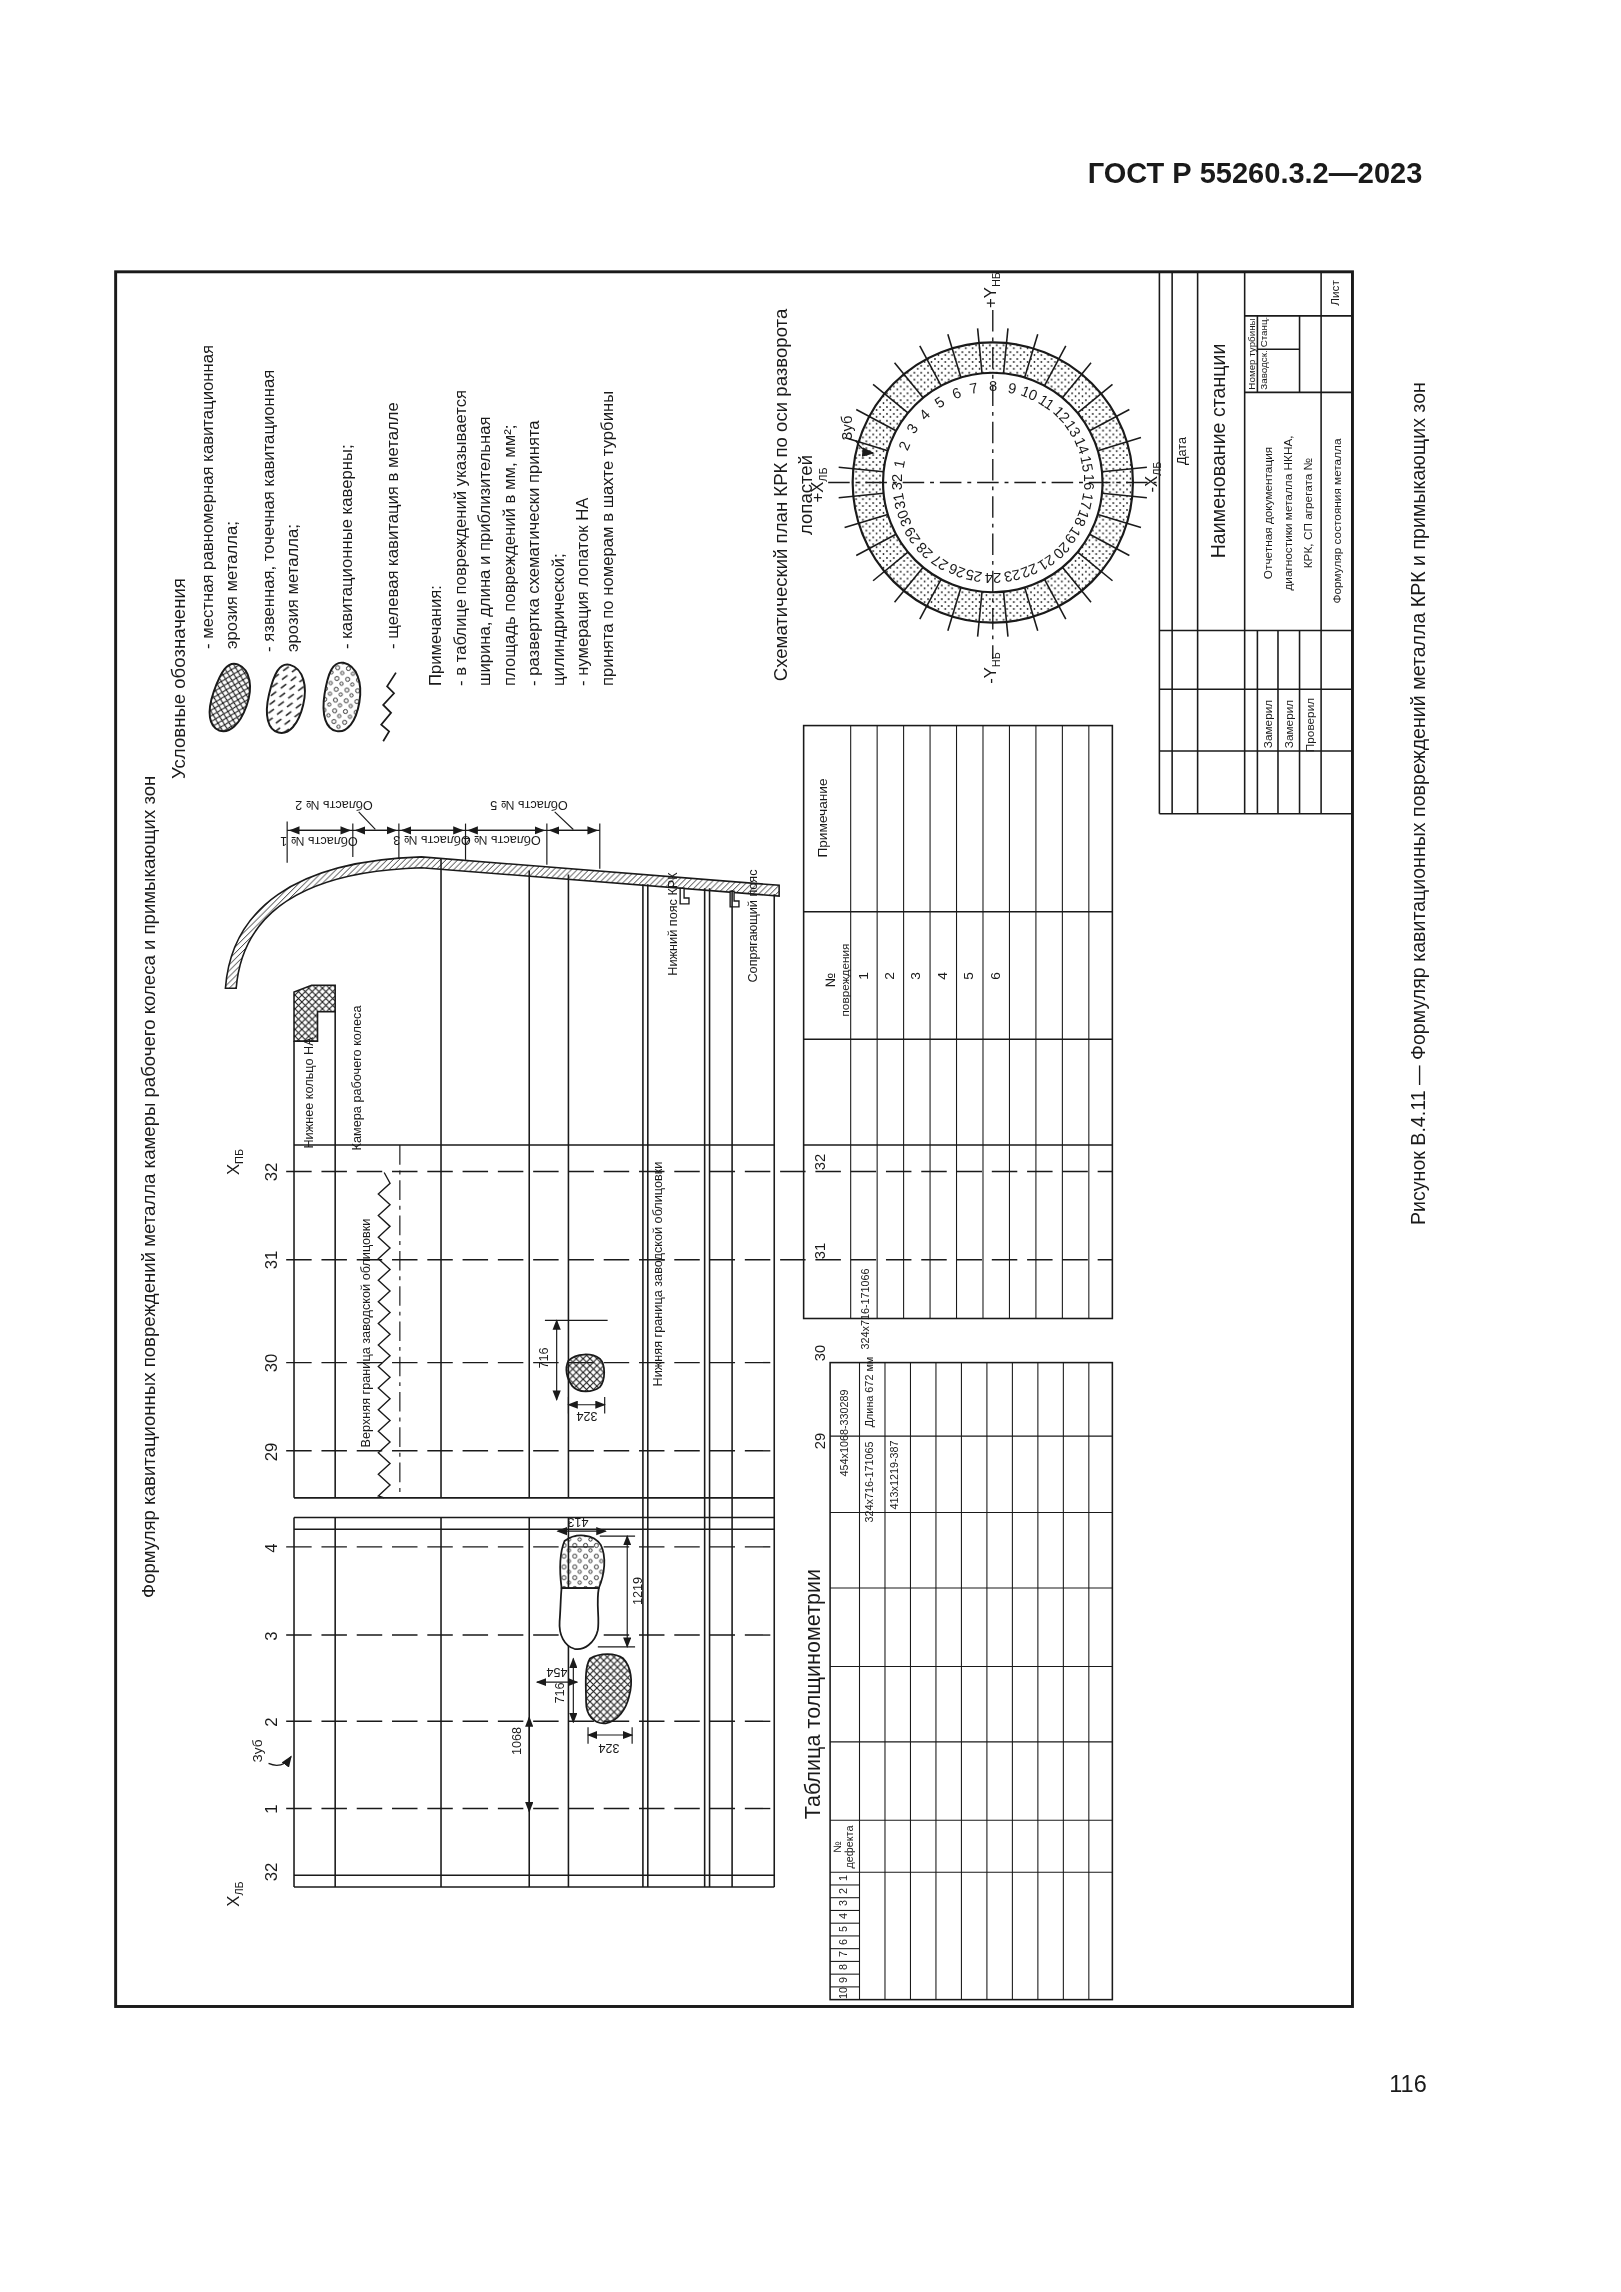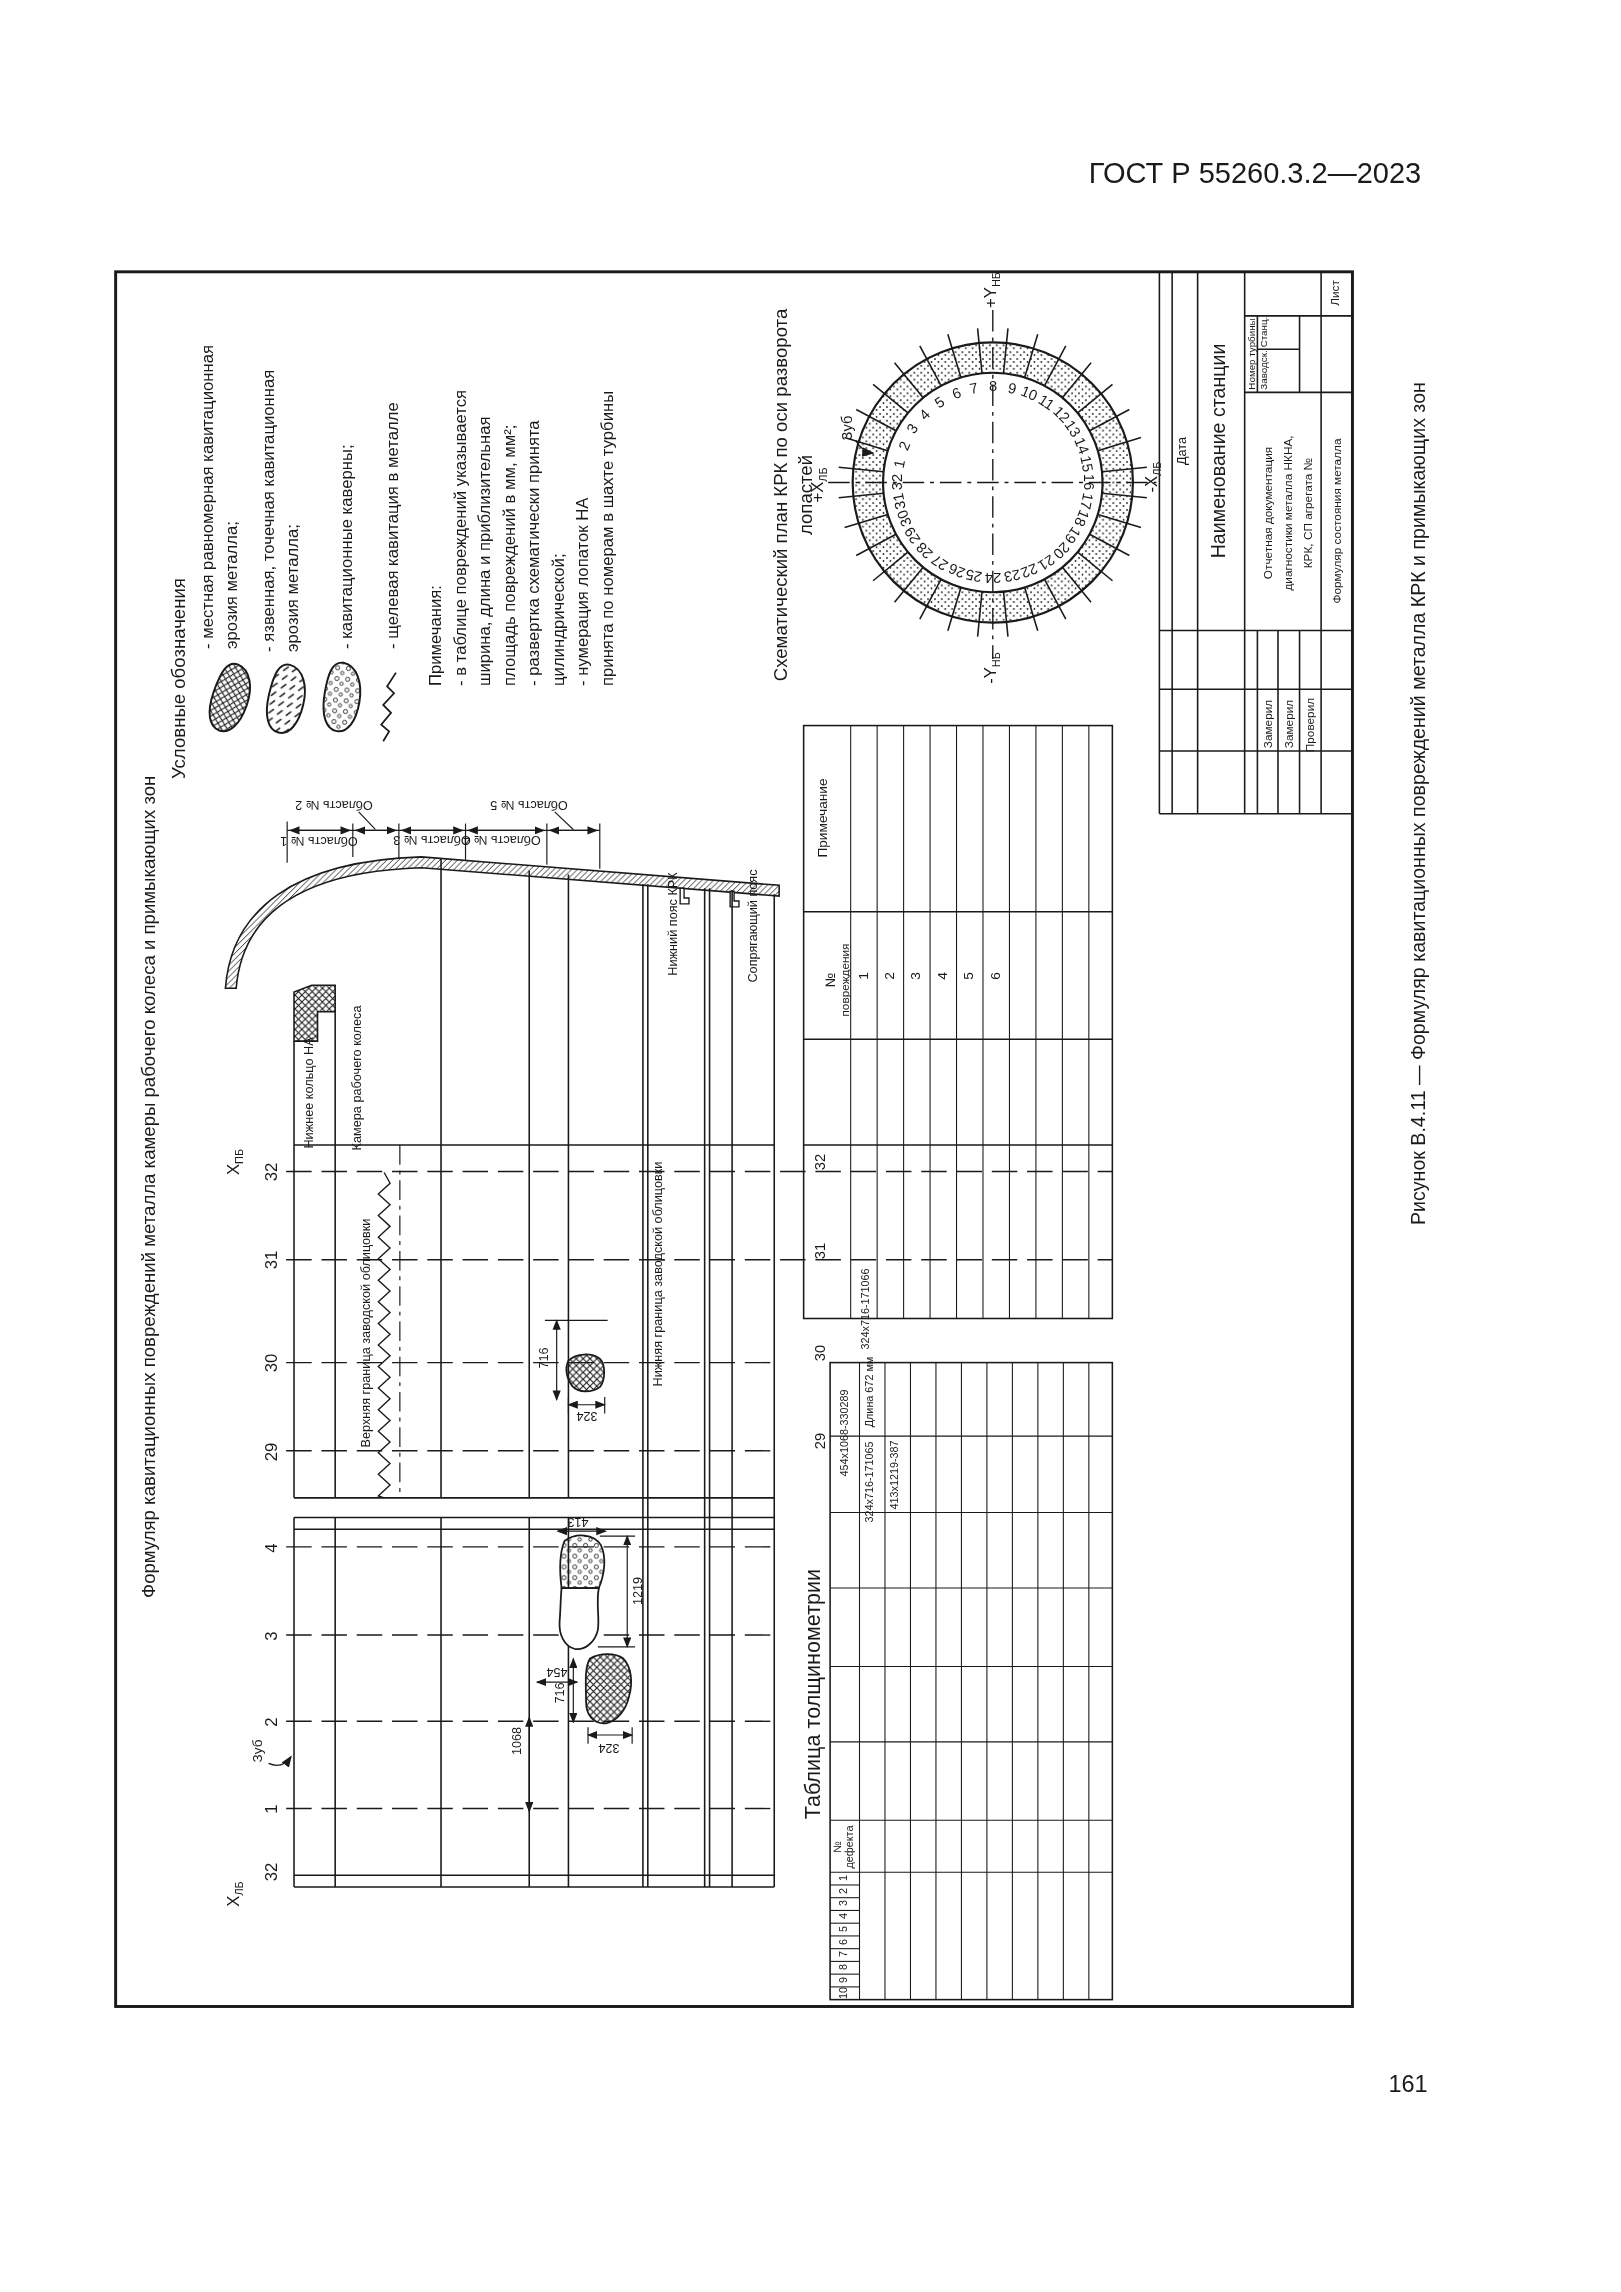--- a/index.html
+++ b/index.html
@@ -7,21 +7,21 @@
         font-family:"Liberation Sans", sans-serif;color:#1a1a1a;}
   svg.lines{position:absolute;left:0;top:0;width:1621px;height:2293px;}
   .t{position:absolute;white-space:nowrap;line-height:1.05;color:#1a1a1a;}
   .vb{transform-origin:0 0;transform:rotate(-90deg);}           
   .vc{transform:translate(-50%,-50%) rotate(var(--r,-90deg));}  
   .uc{transform:translate(-50%,-50%) rotate(180deg);}           
   .hc{transform:translate(-50%,-50%);}                          
   .f10{font-size:9.8px}.f11{font-size:10.8px}.f12{font-size:11.8px}.f13{font-size:12.7px}
   .f14{font-size:13.7px}.f15{font-size:14.7px}.f17{font-size:16.7px}.f19{font-size:18.6px}
   .f20{font-size:19.6px}.f22{font-size:21.6px}.f24{font-size:23.5px}.f30{font-size:29px}
-  .b{font-weight:normal}
+  .b{font-weight:bold}
   .sub{font-size:65%;vertical-align:sub}
 </style>
 </head>
 <body>
 
 <div id="page">
 
 <svg class="lines" viewBox="0 0 1654 2339">
   <defs>
     <pattern id="xh" width="7" height="7" patternUnits="userSpaceOnUse">
@@ -270,21 +270,21 @@
     <line x1="1283" y1="356" x2="1326" y2="356"></line>
     <line x1="1270" y1="400" x2="1380" y2="400"></line>
     <line x1="1183" y1="643" x2="1380" y2="643"></line>
     <line x1="1183" y1="703" x2="1380" y2="703"></line>
     <line x1="1183" y1="766" x2="1380" y2="766"></line>
     <line x1="1183" y1="830" x2="1380" y2="830"></line>
   </g>
 </svg>
 
 <div class="t hc f30 b" style="left:1255px;top:173px">ГОСТ Р 55260.3.2—2023</div>
-<div class="t hc f24" style="left:1408px;top:2084px">161</div>
+<div class="t hc f24" style="left:1408px;top:2084px">116</div>
 <div class="t vb f20" style="left:1408px;top:1225px">Рисунок В.4.11 — Формуляр кавитационных повреждений металла КРК и примыкающих зон</div>
 <div class="t vb f19" style="left:139px;top:1598px">Формуляр кавитационных повреждений металла камеры рабочего колеса и примыкающих зон</div>
 
 <div class="t vb f19" style="left:169px;top:779px">Условные обозначения</div>
 <div class="t vb f17" style="left:199px;top:649px">- местная равномерная кавитационная</div>
 <div class="t vb f17" style="left:223px;top:649px">эрозия металла;</div>
 <div class="t vb f17" style="left:260px;top:652px">- язвенная, точечная кавитационная</div>
 <div class="t vb f17" style="left:284px;top:652px">эрозия металла;</div>
 <div class="t vb f17" style="left:338px;top:649px">- кавитационные каверны;</div>
 <div class="t vb f17" style="left:384px;top:649px">- щелевая кавитация в металле</div>

